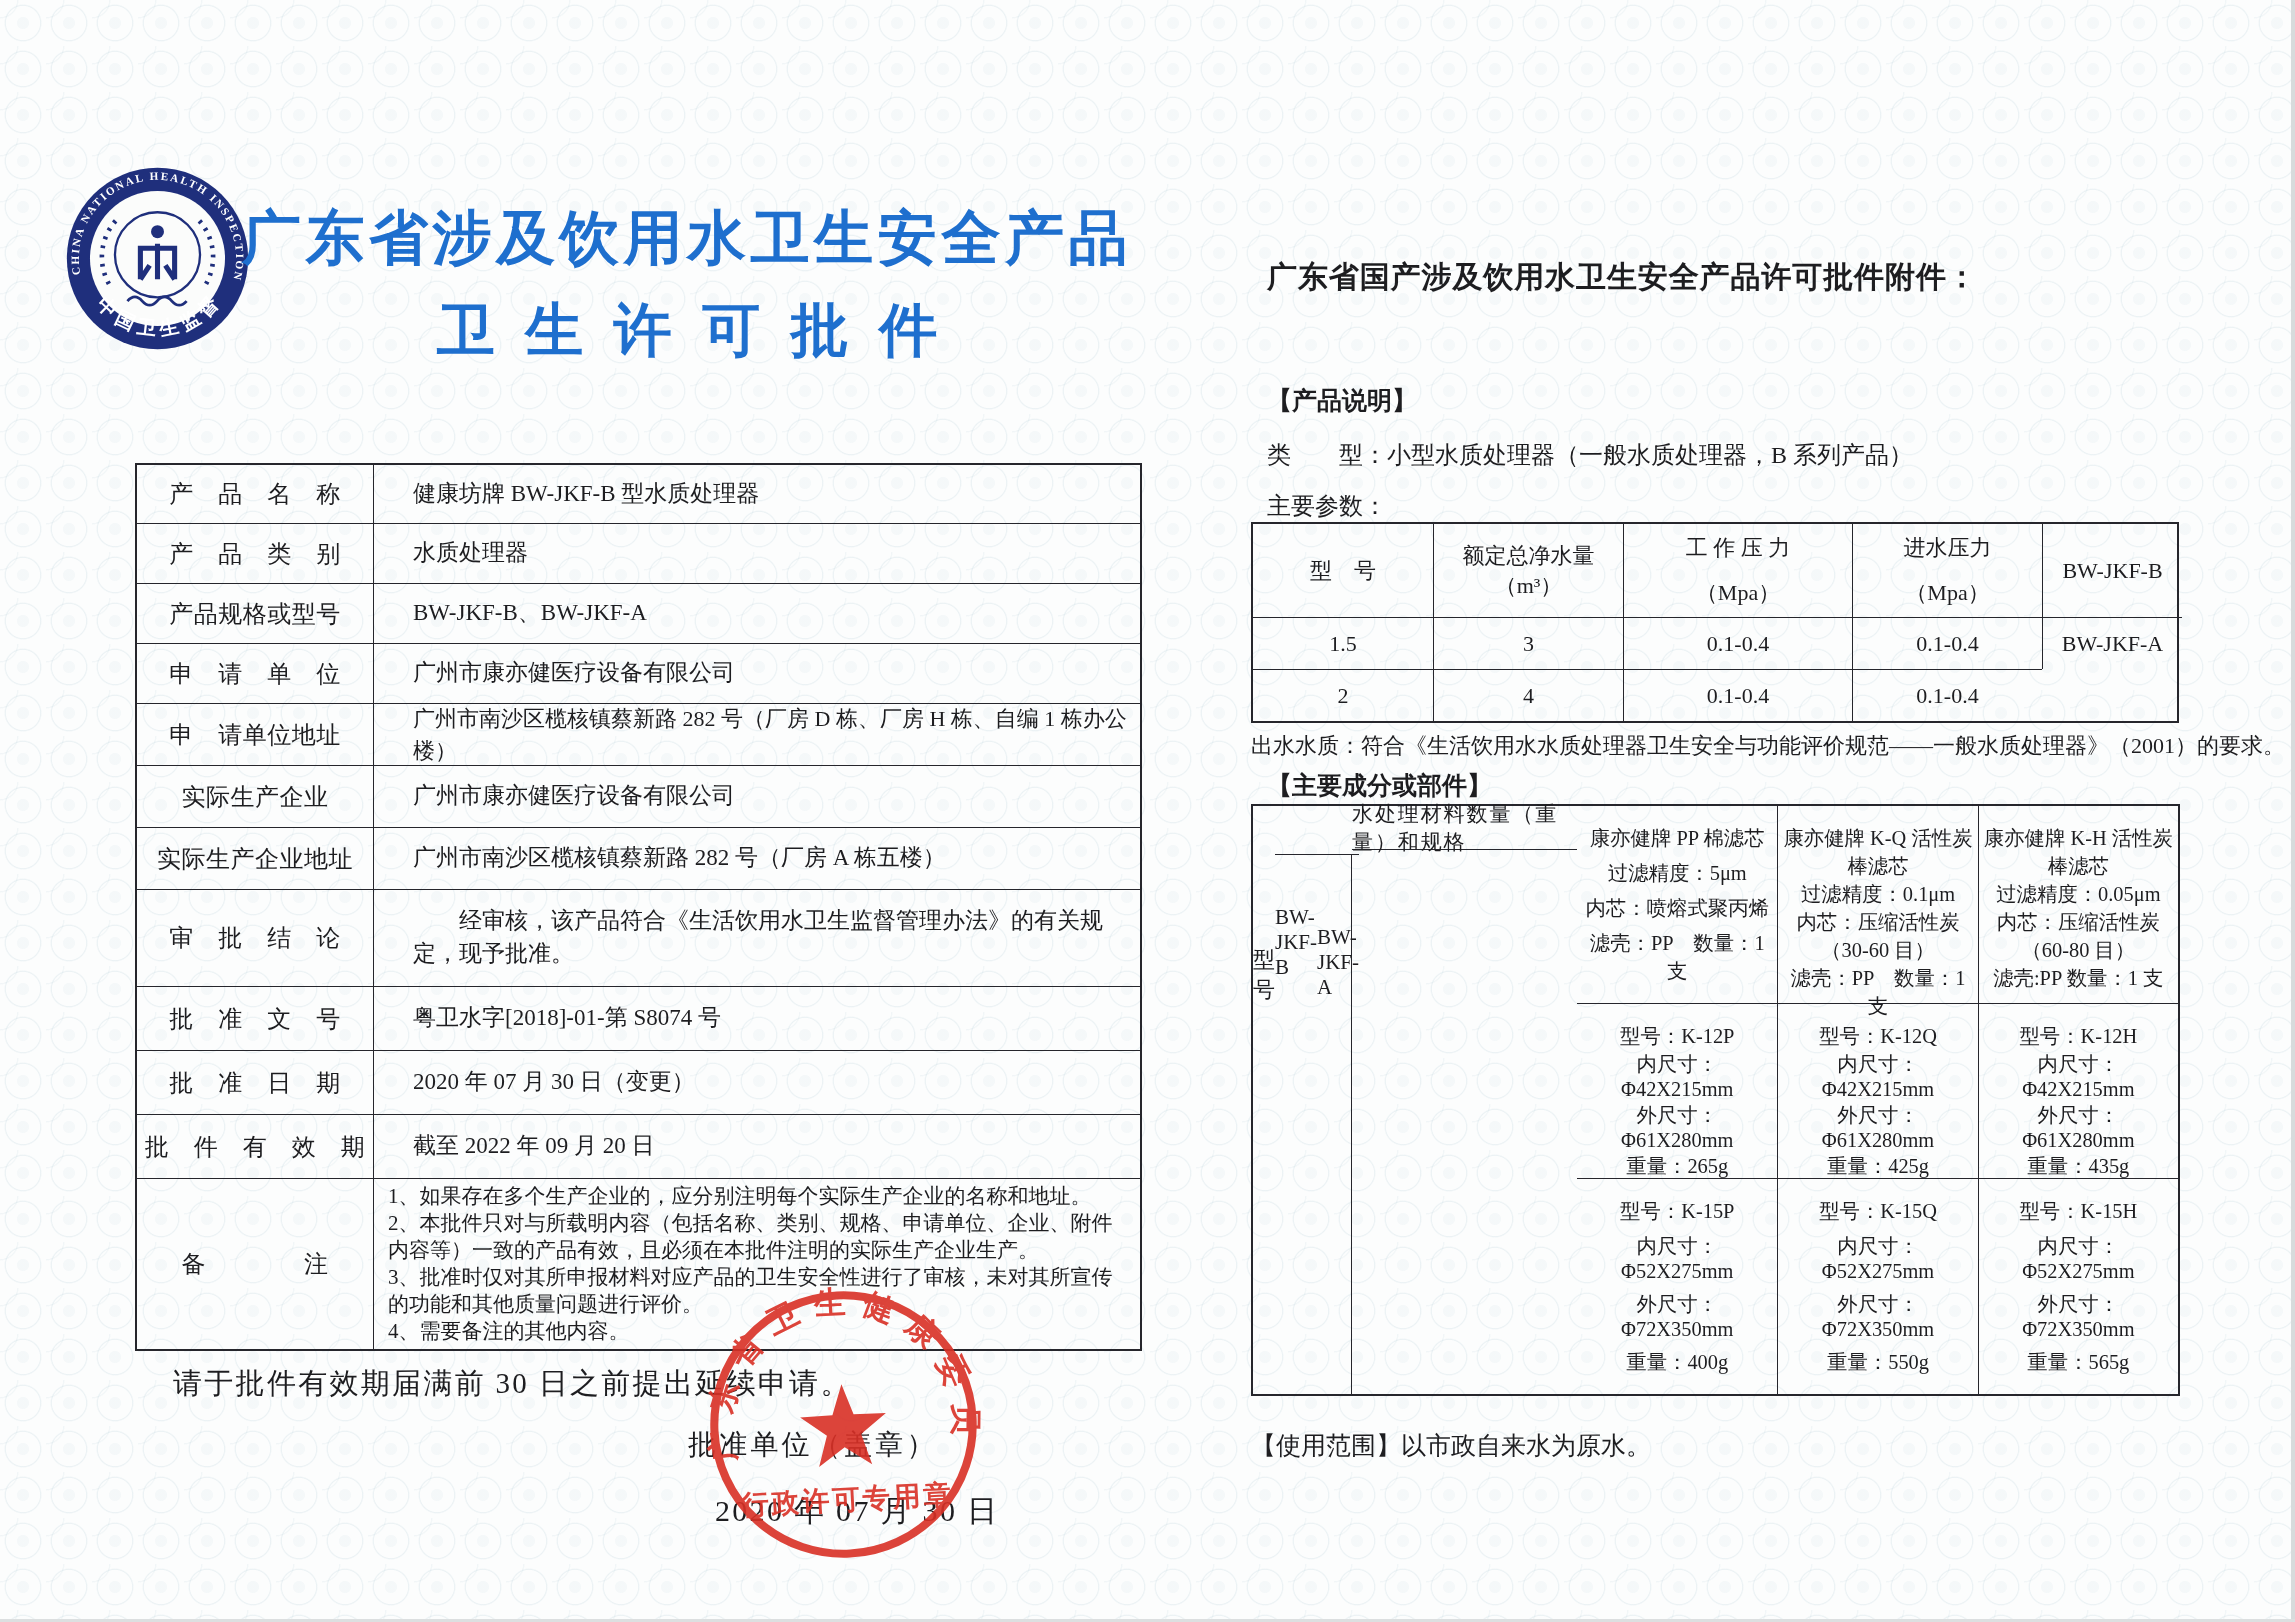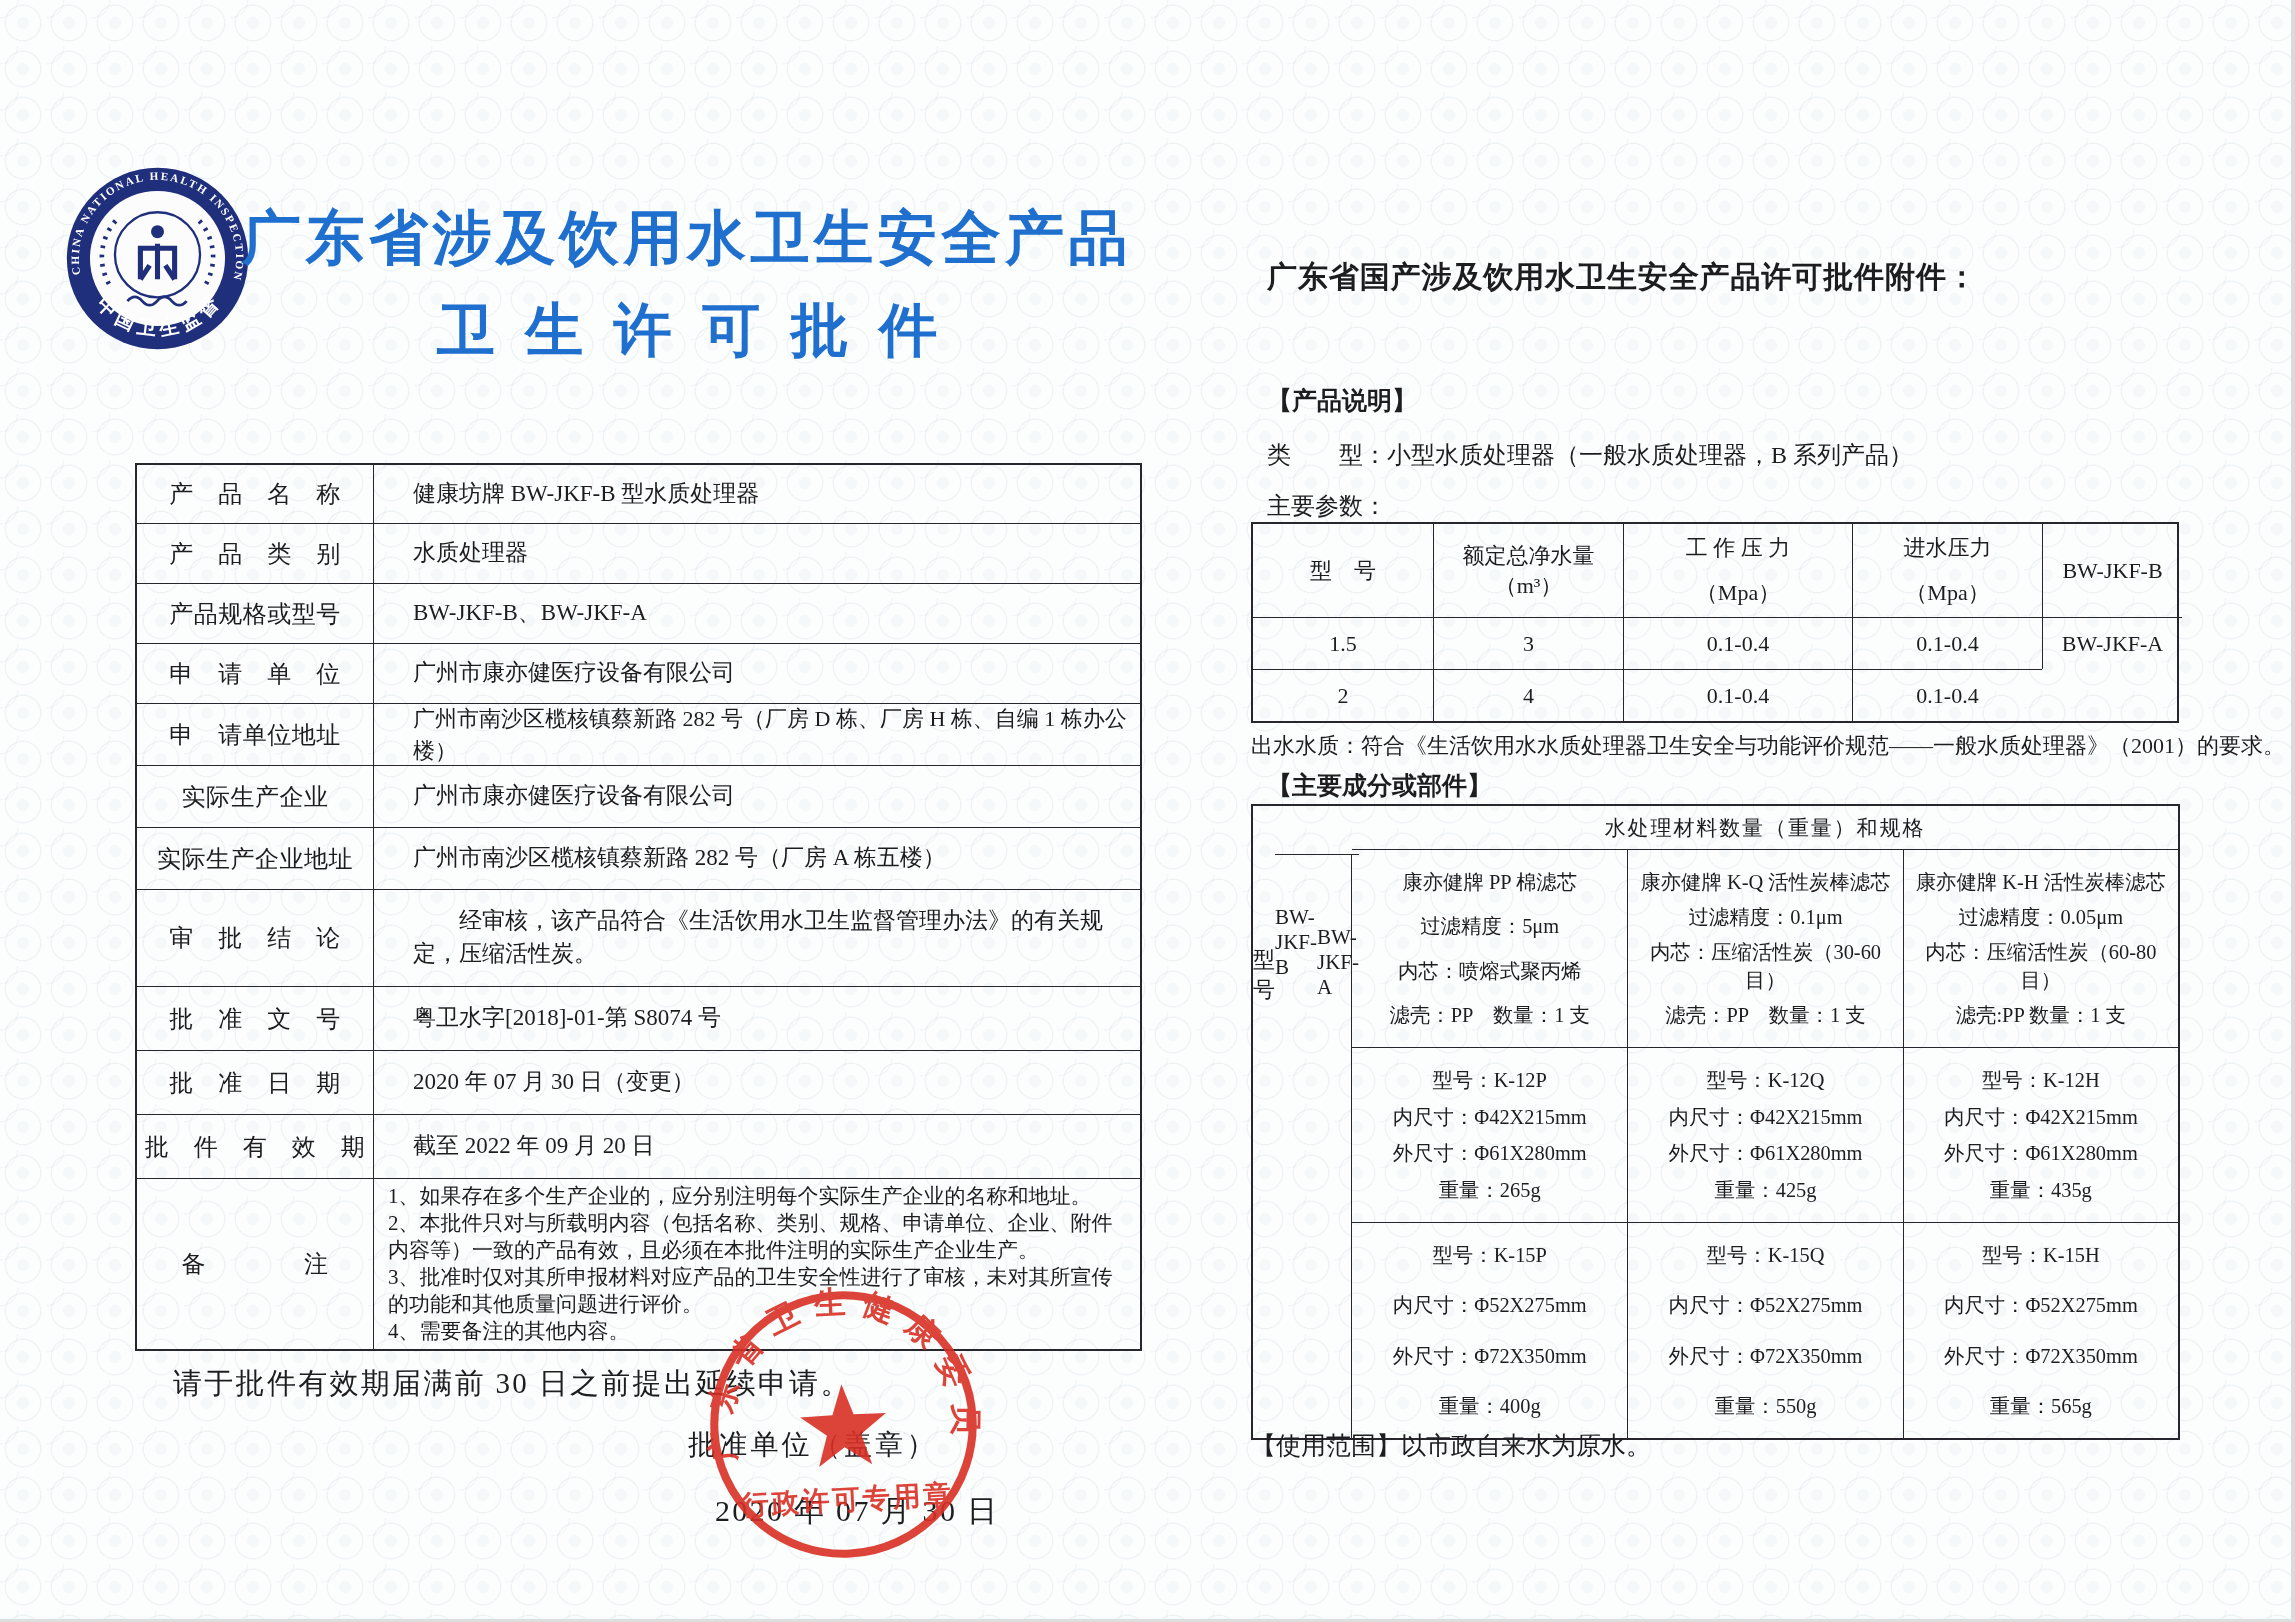--- a/index.html
+++ b/index.html
@@ -59,21 +59,21 @@
 
   .r-water { left:1251px; top:731px; font-size:22px; }
   .r-sec2  { left:1267px; top:769px; }
 
   .comp-table { left:1251px; top:804px; width:929px; display:flex; border:2.3px solid #26262c; }
   .comp-left  { flex:none; width:99px; border-right:1.9px solid #26262c;
                 display:flex; flex-direction:row;margin-top:48px; }
   .comp-model-head { height:242px; display:flex; align-items:center; justify-content:center; font-size:22px; }
   .comp-model { display:flex; align-items:center; justify-content:center;
                 font-size:21px; border-top:1.9px solid #26262c; }
-  .comp-right { flex:1; display:flex; flex-direction:column; }
+  .comp-right { flex:1; display:flex; flex-direction:row; }
   .comp-h1    { height:44px; border-bottom:1.9px solid #26262c;
                 display:flex; align-items:center; justify-content:center;
                 font-size:21px; letter-spacing:1.9px; }
   .comp-grid  { display:grid; grid-template-columns:1fr 1fr 1fr; }
   .comp-grid > div { border-left:1.9px solid #26262c;
                 display:flex; flex-direction:column; justify-content:space-between; align-items:center;
                 text-align:center; font-size:20.4px; padding:17.6px 3.7px; }
   .comp-grid > :nth-child(3n+1) { border-left:none; }
   .comp-grid > :nth-child(n+4)  { border-top:1.9px solid #26262c; }
   .h-filter { height:197px; }
@@ -159,21 +159,21 @@
     <div class="crow" style="height:62px">
       <div class="clabel">实际生产企业地址</div>
       <div class="cvalue">
           <div class="vline">广州市南沙区榄核镇蔡新路 282 号（厂房 A 栋五楼）</div>
         </div>
     </div>
     <div class="crow" style="height:97px">
       <div class="clabel">审　批　结　论</div>
       <div class="cvalue">
         <div class="vline indent2">经审核，该产品符合《生活饮用水卫生监督管理办法》的有关规</div>
-        <div class="vline">定，压缩活性炭。</div>
+        <div class="vline">定，现予批准。</div>
       </div>
     </div>
     <div class="crow" style="height:64px">
       <div class="clabel">批　准　文　号</div>
       <div class="cvalue">
           <div class="vline">粤卫水字[2018]-01-第 S8074 号</div>
         </div>
     </div>
     <div class="crow" style="height:64px">
       <div class="clabel">批　准　日　期</div>

